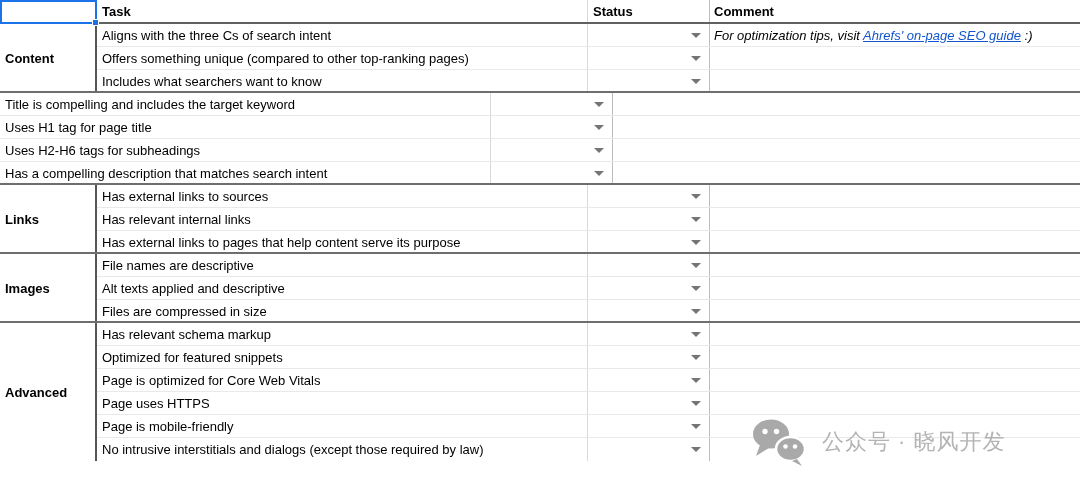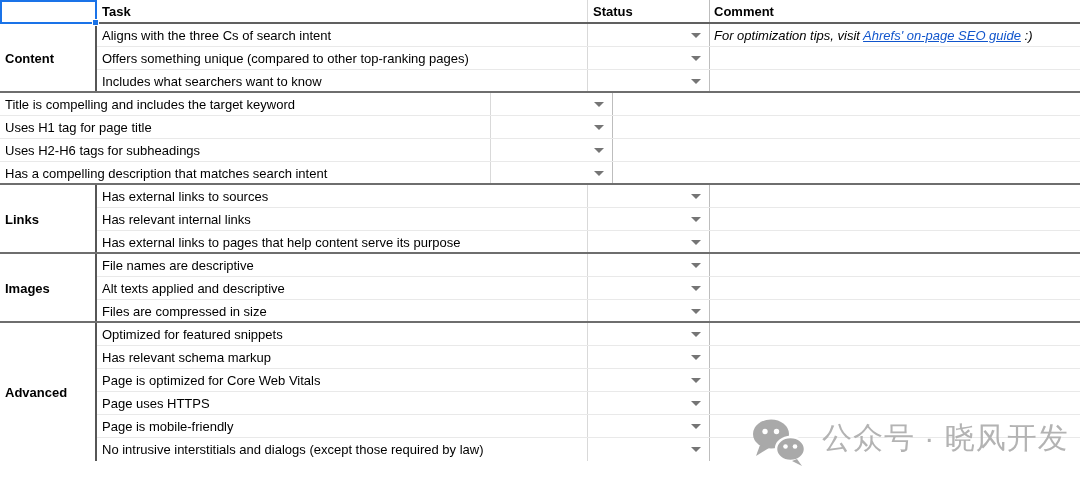--- a/index.html
+++ b/index.html
@@ -49,23 +49,23 @@
     box-sizing: border-box; border: 2px solid var(--selection, #1a73e8);
     pointer-events: auto; z-index: 5;
   }
   .fill-handle {
     position: absolute; right: -4px; bottom: -4px; width: 7px; height: 7px;
     box-sizing: border-box; background: var(--selection, #1a73e8); border: 1px solid #fff;
   }
 
   .watermark {
     position: absolute; left: 750px; top: 418px; height: 48px;
-    display: flex; align-items: flex-start; gap: 14px; z-index: 6;
+    display: flex; align-items: center; gap: 14px; z-index: 6;
     color: var(--watermark, #b3b3b3);
-    font-size: 30px; letter-spacing: 1px;
+    font-size: 22px; letter-spacing: 1px;
   }
   .watermark svg { display: block; }
 </style>
 </head>
 <body>
 
 <div class="sheet">
 
   <div class="hdr-row">
     <div class="cell cat-col hdr-cell"></div>
@@ -239,31 +239,31 @@
 </div>
   </div>
 
   <div class="section">
     <div class="cell cat-col cat-cell">
       <span class="cat-label">Advanced</span>
     </div>
     <div class="rows">
   <div class="row">
     <div class="cell task-col">
+      <span>Has relevant schema markup</span>
+    </div>
+    <div class="cell status-col status-cell">
+      <span class="dd-arrow"></span>
+    </div>
+    <div class="cell comment-col"></div>
+  </div>
+
+  <div class="row">
+    <div class="cell task-col">
       <span>Optimized for featured snippets</span>
-    </div>
-    <div class="cell status-col status-cell">
-      <span class="dd-arrow"></span>
-    </div>
-    <div class="cell comment-col"></div>
-  </div>
-
-  <div class="row">
-    <div class="cell task-col">
-      <span>Has relevant schema markup</span>
     </div>
     <div class="cell status-col status-cell">
       <span class="dd-arrow"></span>
     </div>
     <div class="cell comment-col"></div>
   </div>
 
   <div class="row">
     <div class="cell task-col">
       <span>Page is optimized for Core Web Vitals</span>

